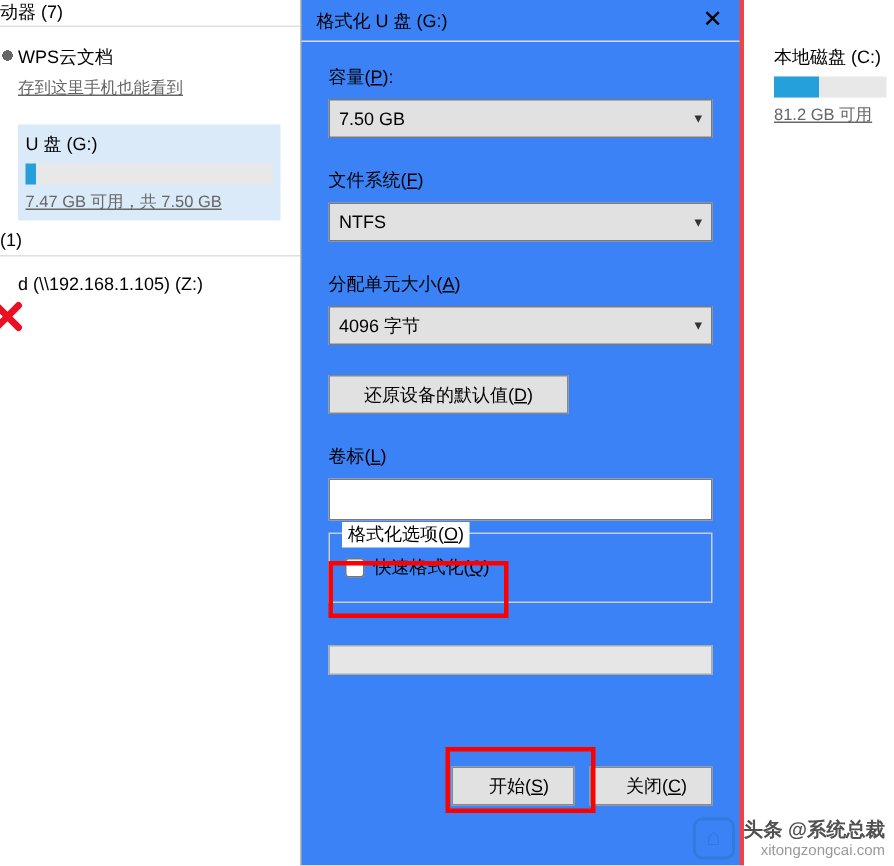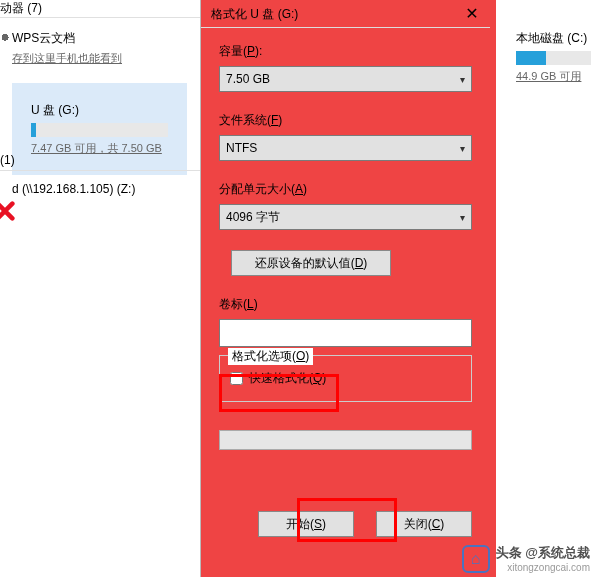--- a/index.html
+++ b/index.html
@@ -14,48 +14,48 @@
   .div2 { top: 170px; }
   
   .drive-item { position: absolute; left: 12px; width: 175px; }
   .drive-icon { position: absolute; left: -12px; top: 2px; width: 10px; height: 10px; }
   .wps-icon { background: radial-gradient(circle at 50% 50%, #666 0 50%, transparent 50%); }
   .drive-name { font-size: 12px; color: #000; }
   .drive-sub { font-size: 11px; color: #666; margin-top: 4px; text-decoration: underline; }
   .drive-bar { height: 14px; background: #e8e8e8; margin-top: 4px; position: relative; }
   .drive-bar-fill { position: absolute; left: 0; top: 0; height: 100%; background: #26a0da; }
   .item-wps { top: 30px; }
-  .item-udisk { top: 83px; left: 12px; width: 175px; background: #dbeaf9; padding: 19px; }
+  .item-udisk { top: 83px; left: 12px; width: 175px; background: #dbeaf9; padding: 5px; }
   .item-udisk .drive-name { }
   .item-net { top: 182px; }
   .item-local { position: absolute; right: 0; top: 30px; width: 80px; }
   .item-local .drive-bar { width: 75px; }
   .item-local .drive-bar-fill { width: 40%; }
   
   .red-x { position: absolute; left: -6px; top: 200px; width: 22px; height: 22px; }
   .red-x svg { width: 22px; height: 22px; }
   
-  .dialog { position: absolute; left: 200px; top: 0; width: 296px; height: 577px; background: #ef4444; border-left: 1px solid #bbb; border-right: 6px solid #ef4444; }
+  .dialog { position: absolute; left: 200px; top: 0; width: 296px; height: 577px; background: #3b82f6; border-left: 1px solid #bbb; border-right: 3px solid #ef4444; }
   .dlg-title { position: relative; height: 28px; line-height: 28px; padding-left: 10px; font-size: 12px; color: #000; border-bottom: 1px solid #ddd; }
   .dlg-close { position: absolute; right: 8px; top: 4px; width: 20px; height: 20px; font-size: 16px; line-height: 20px; text-align: center; cursor: pointer; }
   .dlg-body { padding: 10px 18px 0 18px; }
   .lbl { font-size: 12px; color: #000; margin-top: 5px; margin-bottom: 6px; }
   .u { text-decoration: underline; }
   .sel { width: 100%; height: 26px; border: 1px solid #7a7a7a; background: #e1e1e1; font-size: 12px; padding: 0 6px; position: relative; display: flex; align-items: center; justify-content: space-between; cursor: pointer; }
   .sel .chev { font-size: 10px; color: #333; }
-  .btn { height: 26px; border: 1px solid #888; background: #e1e1e1; font-size: 12px; display: inline-flex; align-items: center; justify-content: center; cursor: pointer; padding: 0 16px; margin-left: 12px; }
+  .btn { height: 26px; border: 1px solid #888; background: #e1e1e1; font-size: 12px; display: inline-flex; align-items: center; justify-content: center; cursor: pointer; padding: 0 16px; }
   .restore-btn { margin-top: 20px; width: 160px; }
   .txt { width: 100%; height: 28px; border: 1px solid #7a7a7a; background: #fff; padding: 2px 4px; font-size: 12px; }
   .group { border: 1px solid #ccc; margin-top: 8px; padding: 14px 10px 14px 10px; position: relative; }
   .group-lbl { position: absolute; top: -8px; left: 8px; background: #fff; padding: 0 4px; font-size: 12px; text-align: center; }
   .chk { display: flex; align-items: center; gap: 6px; font-size: 12px; }
   .chk input { width: 13px; height: 13px; }
   .progress { width: 100%; height: 20px; border: 1px solid #aaa; background: #e6e6e6; margin-top: 28px; }
   .dlg-actions { position: absolute; bottom: 40px; right: 18px; display: flex; gap: 10px; }
-  .dlg-actions .btn { width: 96px; }
+  .dlg-actions .btn { width: 82px; justify-content: flex-end; }
   
   .hl-red { border: 3px solid #ff0000; position: absolute; pointer-events: none; }
   .hl1 { left: 219px; top: 374px; width: 120px; height: 38px; }
   .hl2 { left: 297px; top: 498px; width: 100px; height: 44px; }
   
   .watermark { position: absolute; right: 6px; bottom: 4px; display: flex; align-items: center; gap: 6px; opacity: 0.85; }
   .wm-icon { width: 28px; height: 28px; border: 2px solid #2e7cd6; border-radius: 6px; display: flex; align-items: center; justify-content: center; color: #2e7cd6; font-size: 16px; }
   .wm-txt { font-size: 13px; color: #555; text-align: right; }
   .wm-txt .line1 { font-weight: bold; color: #333; }
   .wm-txt .line2 { font-size: 10px; color: #888; }
@@ -94,21 +94,21 @@
     <svg viewBox="0 0 24 24">
         <path d="M4 4 L20 20 M20 4 L4 20" stroke="#e81123" stroke-width="5" stroke-linecap="round"></path>
       </svg>
   </div>
 
   <div class="item-local">
     <div class="drive-name">本地磁盘 (C:)</div>
     <div class="drive-bar">
         <div class="drive-bar-fill"></div>
       </div>
-    <div class="drive-sub">44.9 GB 可用</div>
+    <div class="drive-sub">81.2 GB 可用</div>
   </div>
 </div>
 
 <div class="dialog">
   <div class="dlg-title">
     <span>格式化 U 盘 (G:)</span>
     <span class="dlg-close">✕</span>
   </div>
   <div class="dlg-body">
     <div class="lbl"><span>容量(</span><span class="u">P</span><span>):</span></div>

